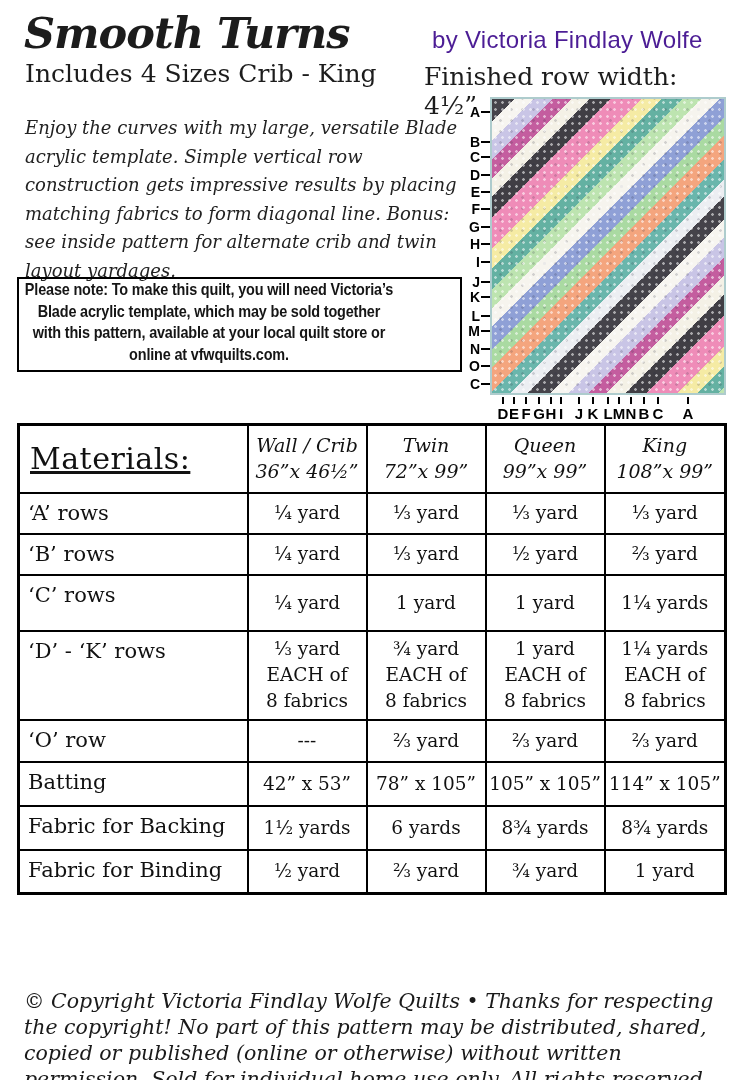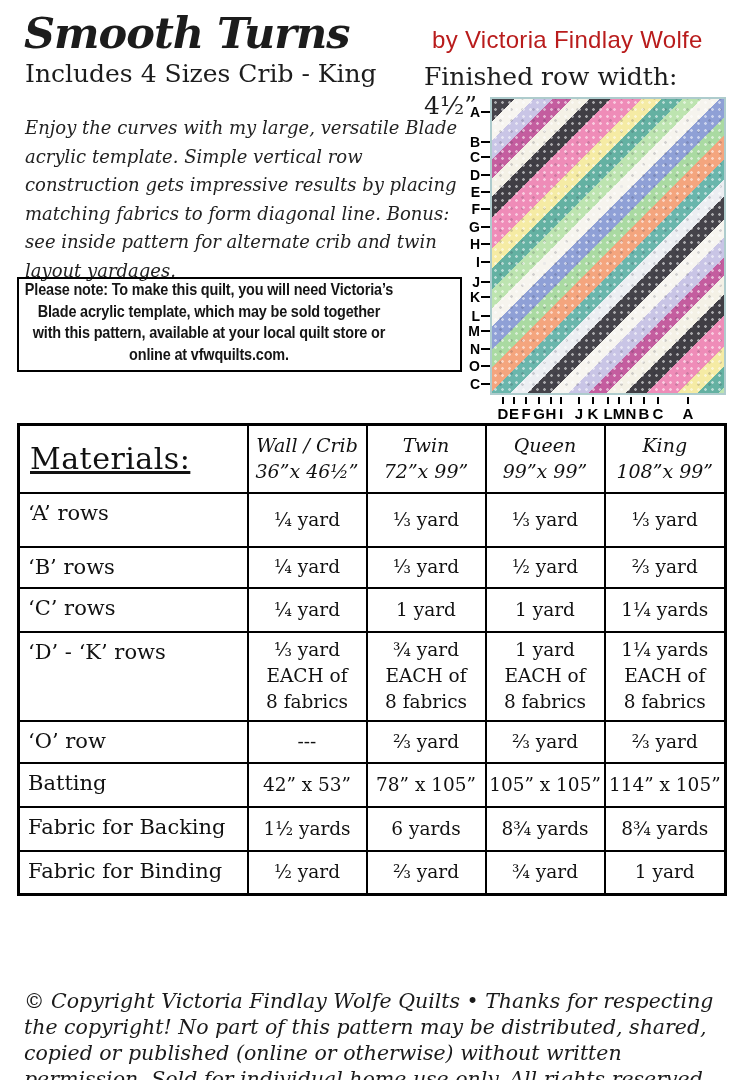--- a/index.html
+++ b/index.html
@@ -3,21 +3,21 @@
 <meta charset="utf-8">
 <style>
   html,body{margin:0;padding:0;background:#ffffff;}
   #page{position:relative;width:732px;height:1080px;background:#fff;overflow:hidden;
         font-family:"DejaVu Serif",serif;color:#111;}
 
   
   #title{position:absolute;left:24px;top:8px;font-size:43px;font-weight:bold;font-style:italic;
          letter-spacing:-1px;color:#1c1c1c;}
   #byline{position:absolute;left:432px;top:26px;font-size:24px;
-          font-family:"Liberation Sans","DejaVu Sans",sans-serif;font-weight:400;color:#b91c1c;letter-spacing:.3px;}
+          font-family:"Liberation Sans","DejaVu Sans",sans-serif;font-weight:400;color:#4c1d95;letter-spacing:.3px;}
   #subtitle{position:absolute;left:25px;top:59px;font-size:25px;color:#1c1c1c;}
   #rowwidth{position:absolute;left:424px;top:62px;font-size:25px;color:#1c1c1c;}
 
   
   #intro{position:absolute;left:25px;top:114px;width:448px;font-size:18px;line-height:28.5px;
          font-style:italic;color:#222;}
 
   
   #notebox{position:absolute;left:17px;top:277px;width:445px;height:95px;border:2.5px solid #000;
            box-sizing:border-box;display:flex;overflow:hidden;}
@@ -174,35 +174,35 @@
 36”x 46½”</th>
           <th class="col-head">Twin
 72”x 99”</th>
           <th class="col-head">Queen
 99”x 99”</th>
           <th class="col-head">King
 108”x 99”</th>
         </tr>
     </thead>
     <tbody id="table-body">
-        <tr style="height: 54px;">
+        <tr style="height: 41px;">
           <td class="label-cell">‘A’ rows</td>
           <td class="value-cell">¼ yard</td>
           <td class="value-cell">⅓ yard</td>
           <td class="value-cell">⅓ yard</td>
           <td class="value-cell">⅓ yard</td>
         </tr>
         <tr style="height: 41px;">
           <td class="label-cell">‘B’ rows</td>
           <td class="value-cell">¼ yard</td>
           <td class="value-cell">⅓ yard</td>
           <td class="value-cell">½ yard</td>
           <td class="value-cell">⅔ yard</td>
         </tr>
-        <tr style="height: 44px;">
+        <tr style="height: 56px;">
           <td class="label-cell">‘C’ rows</td>
           <td class="value-cell">¼ yard</td>
           <td class="value-cell">1 yard</td>
           <td class="value-cell">1 yard</td>
           <td class="value-cell">1¼ yards</td>
         </tr>
         <tr style="height: 89px;">
           <td class="label-cell">‘D’ - ‘K’ rows</td>
           <td class="value-cell">⅓ yard
 EACH of

